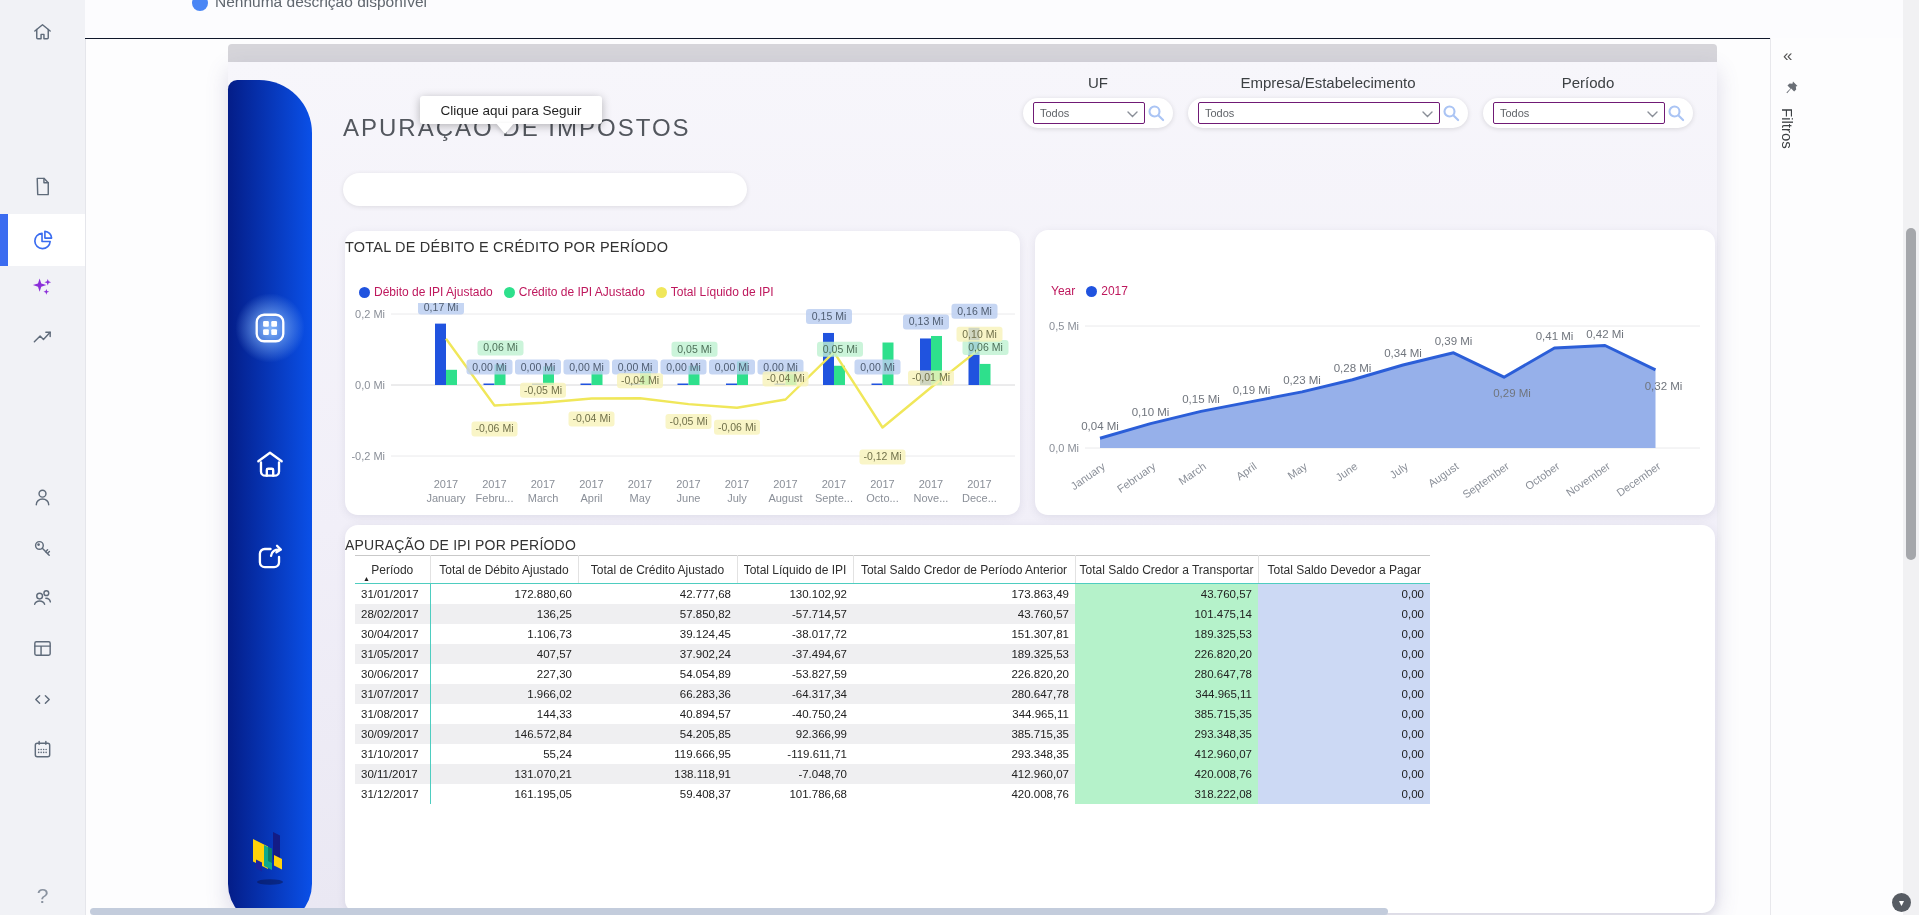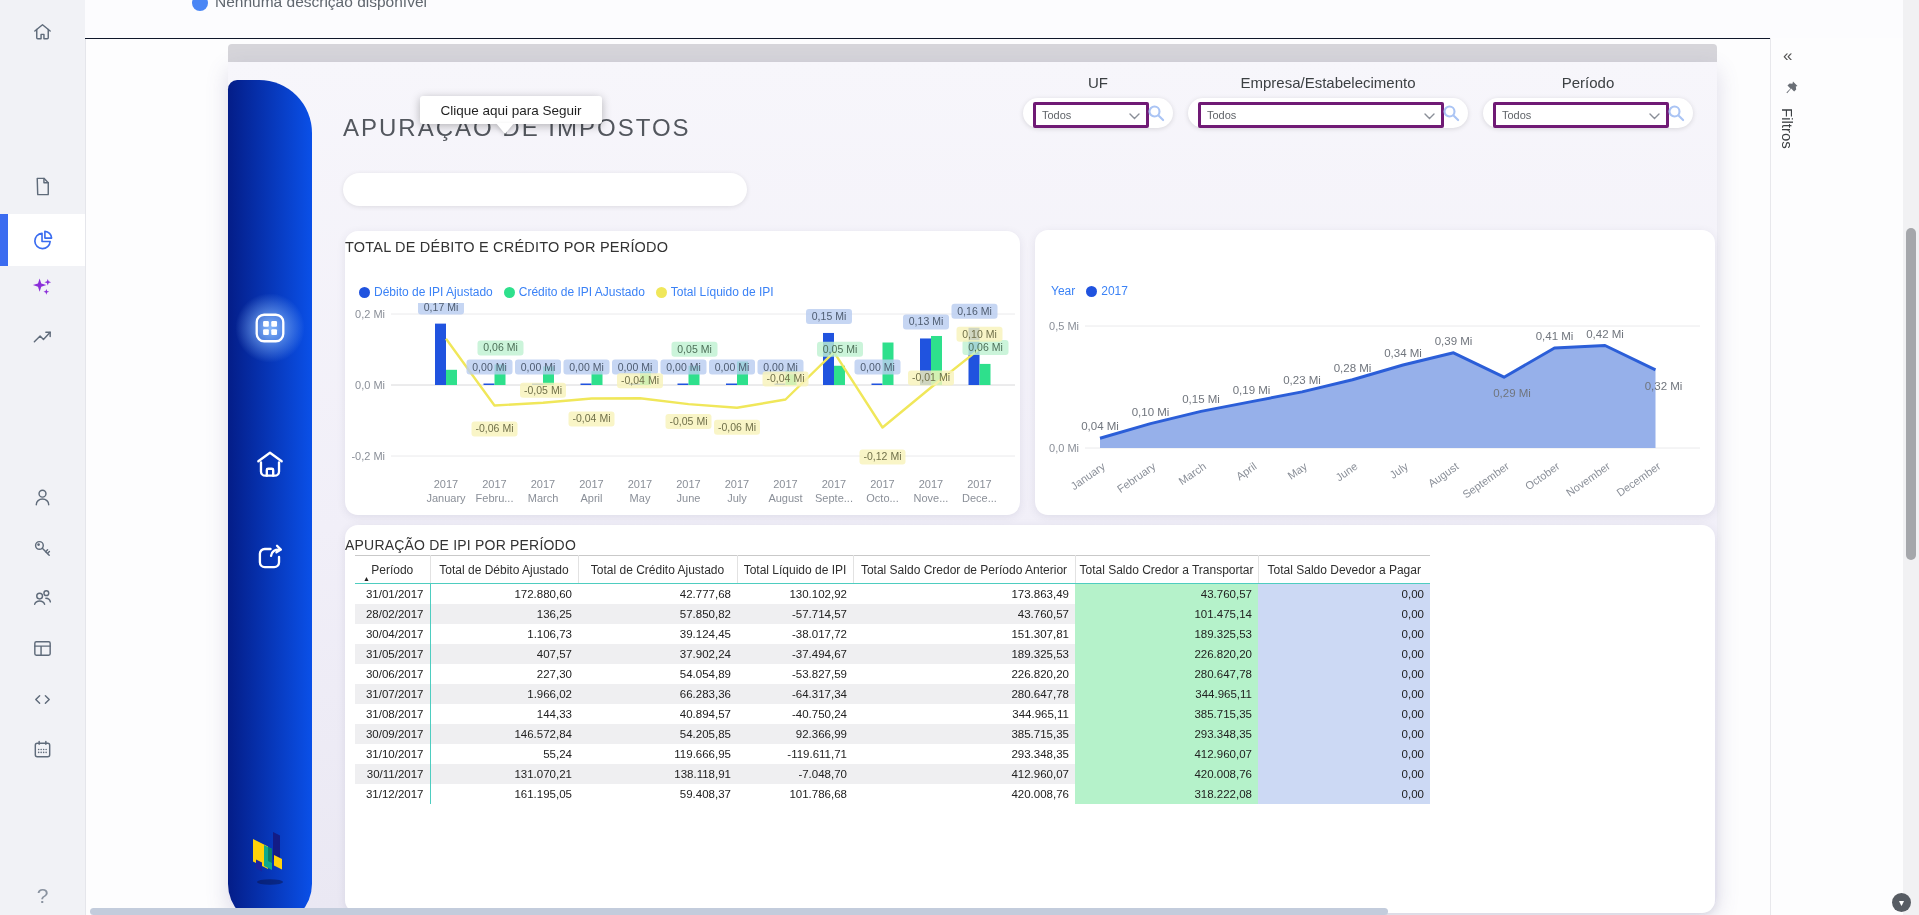--- a/index.html
+++ b/index.html
@@ -46,54 +46,54 @@
     font-size:13.5px;color:#1f1f1f;z-index:30;}
   .tooltip-arrow{position:absolute;left:268px;top:61px;width:0;height:0;z-index:30;
     border-left:9px solid transparent;border-right:9px solid transparent;border-top:11px solid #ffffff;
     filter:drop-shadow(0 2px 2px rgba(0,0,0,.15));}
 
   
   .filters-row{position:absolute;left:795px;top:12px;display:flex;gap:15px;text-align:center;}
   .filter-group{display:flex;flex-direction:column;align-items:center;}
   .filter-label{font-size:15px;color:#3c4043;margin-bottom:7px;}
   .filter-pill{position:relative;height:30px;background:#ffffff;border-radius:17px;box-shadow:0 1px 5px rgba(0,0,0,.13);}
-  .filter-select{position:absolute;left:10px;top:4px;height:20px;border:3px solid #701a75;border-radius:2px;
+  .filter-select{position:absolute;left:10px;top:4px;height:20px;border:1px solid #701a75;border-radius:2px;
     background:#fff;display:flex;align-items:center;justify-content:space-between;padding:0 6px;cursor:pointer;}
   .filter-select .val{font-size:11px;color:#5f6368;}
   .filter-search{position:absolute;right:8px;top:6px;width:18px;height:18px;cursor:pointer;}
 
   
   .tabs-pill{position:absolute;left:115px;top:111px;width:404px;height:33px;background:#ffffff;border-radius:17px;
     box-shadow:0 1px 5px rgba(0,0,0,.10);}
   .tab{position:absolute;top:0;height:33px;display:flex;align-items:center;gap:6px;cursor:pointer;
     font-size:14.5px;color:#3f4e5e;letter-spacing:.5px;margin-top:48px;}
   .tab-flag{width:20px;height:15px;}
 
   
   .card{position:absolute;background:#ffffff;border-radius:13px;box-shadow:0 2px 8px rgba(60,60,100,.10);}
   .card-debit{left:117px;top:169px;width:675px;height:284px;}
   .card-area{left:807px;top:168px;width:680px;height:285px;}
   .card-table{left:117px;top:463px;width:1370px;height:388px;}
   .c-title{position:absolute;left:0;top:8px;width:100%;font-size:14.5px;color:#333;letter-spacing:.2px;}
-  .legend{position:absolute;left:14px;top:54px;display:flex;align-items:center;gap:11px;font-size:12px;color:#3b82f6;}
+  .legend{position:absolute;left:14px;top:54px;display:flex;align-items:center;gap:11px;font-size:12px;color:#be185d;}
   .legend-item{display:flex;align-items:center;gap:4px;cursor:pointer;}
   .legend-dot{width:11px;height:11px;border-radius:50%;}
   .xlabels{position:absolute;top:246px;left:0;height:34px;}
   .xlabel{position:absolute;width:50px;text-align:center;font-size:11px;color:#8a8f98;line-height:14px;}
 
   
   .tbl-wrap{position:absolute;left:10px;top:30px;}
   table.tbl{border-collapse:collapse;table-layout:fixed;width:1075px;font-size:11.5px;}
   .tbl th{font-weight:400;font-size:12px;color:#2f2f2f;text-align:center;height:25px;
     border-top:1px solid #c9c9c9;border-bottom:1px solid #4ecdc0;border-right:1px solid #e2e2e2;
     white-space:nowrap;overflow:hidden;cursor:pointer;position:relative;}
   .tbl th:last-child{border-right:none;}
   .tbl th .sort{position:absolute;left:8px;bottom:1px;font-size:7px;color:#222;}
   .tbl td{height:20px;padding:0 6px;text-align:right;color:#222;white-space:nowrap;overflow:hidden;}
-  .tbl td.date{text-align:right;}
+  .tbl td.date{text-align:left;}
   .tbl tr:nth-child(even) td{background:#efeff1;}
   .tbl td.c-green{background:#b5f2ca !important;}
   .tbl td.c-blue{background:#ccd9f4 !important;}
   .tbl td.date{border-right:1.5px solid #4ecdc0;}
 
   
   .filters-panel{left:1770px;top:38px;width:133px;height:877px;background:#fdfdfe;border-left:1px solid #e8e8ec;}
   .collapse-glyph{position:absolute;left:12px;top:8px;font-size:17px;color:#555;cursor:pointer;}
   .pin-icon{position:absolute;left:13px;top:42px;width:15px;height:15px;cursor:pointer;}
   .panel-title{position:absolute;left:8px;top:70px;writing-mode:vertical-rl;font-size:15px;color:#3c4043;}

